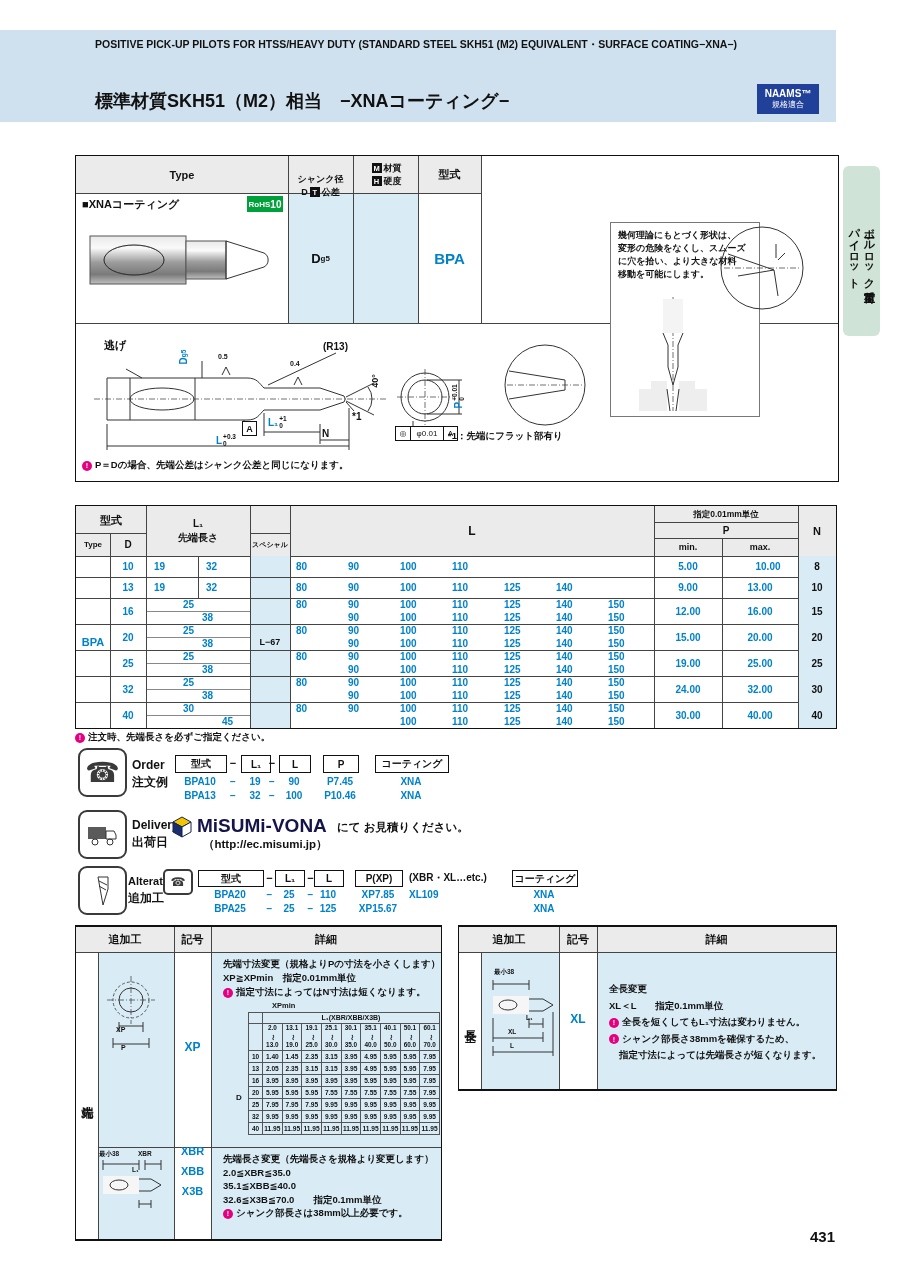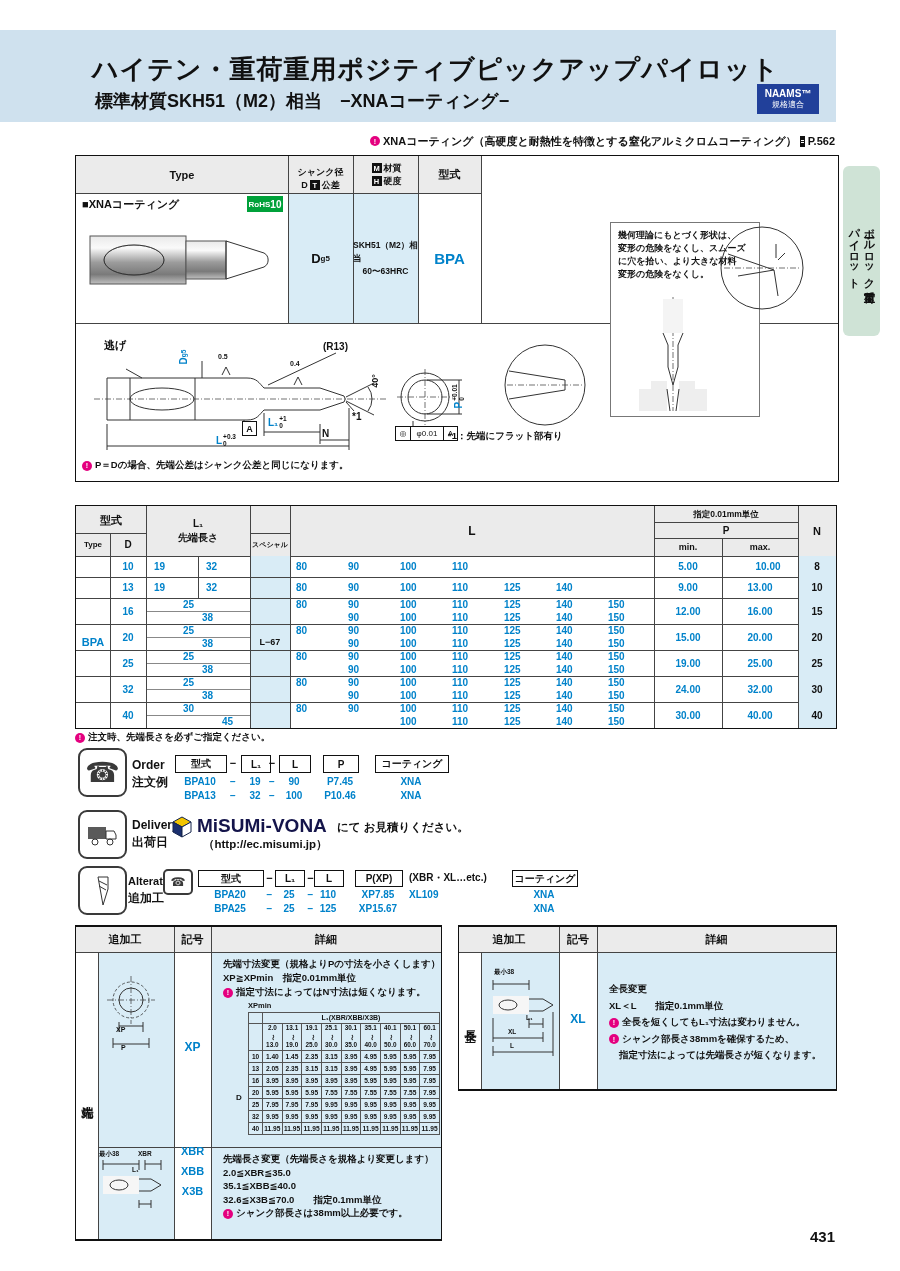--- a/index.html
+++ b/index.html
@@ -5,21 +5,21 @@
   html,body{margin:0;padding:0;background:#fff;}
   #page{position:relative;width:900px;height:1271px;background:#fff;overflow:hidden;
         font-family:"Liberation Sans","DejaVu Sans",sans-serif;color:#111;}
   .a{position:absolute;}
   .c{display:flex;align-items:center;justify-content:center;text-align:center;}
   .l{display:flex;align-items:center;justify-content:flex-start;}
   .r{display:flex;align-items:center;justify-content:flex-end;}
   .col{display:flex;flex-direction:column;align-items:center;justify-content:center;}
   .b{font-weight:bold;}
   .bl{color:#0082ca;}
-  .nowrap{white-space:nowrap;} .f65{font-size:6.5px;} .f7{font-size:7px;} .f75{font-size:7.5px;}
+  .nowrap{white-space:nowrap;} .f65{font-size:6.5px;} .f7{font-size:7px;} .f75{font-size:7.5px;margin-left:24px;}
   .f8{font-size:8px;} .f85{font-size:8.5px;} .f9{font-size:9px;} .f95{font-size:9.5px;}
   .f10{font-size:10px;} .f11{font-size:11px;} .f115{font-size:11.5px;}
   .f12{font-size:12px;} .f13{font-size:13px;} .f15{font-size:15px;} .f18{font-size:18px;} .f26{font-size:26px;}
   .hbg{background:#ebebeb;}
   .lb{background:#d9ecf6;}
   .vl{width:0;border-left:1px solid #444;}
   .hl{height:0;border-top:1px solid #888;}
   .hl2{height:0;border-top:1px solid #444;}
   .obox{border:1.5px solid #111;background:#fff;}
   .pk{display:inline-flex;flex:none;width:10px;height:10px;border-radius:50%;background:#e4007f;color:#fff;
@@ -46,33 +46,27 @@
   #xpmin-table td.rng div{line-height:8.5px;font-size:6.4px;}
   #xpmin-table td.rng .wave{display:inline-block;transform:rotate(90deg);font-size:6px;line-height:7px;}
   .wbox{border:1.2px solid #111;background:#fff;}
 </style>
 </head>
 <body>
 
 <div id="page">
 
   <div class="a" style="left:0;top:30px;width:836px;height:92px;background:#cfe1ee;"></div>
-  <div class="a b f26 nowrap" style="left:92px;top:52px;letter-spacing:1px;">ハイテン・重荷重用ポジティブピックアップパイロット</div>
+  <div class="a b nowrap" style="left:95px;top:38px;font-size:10.5px;">POSITIVE PICK-UP PILOTS FOR HTSS/HEAVY DUTY (STANDARD STEEL SKH51 (M2) EQUIVALENT・SURFACE COATING−XNA−)</div>
   <div class="a b f18 nowrap" style="left:95px;top:89px;">標準材質SKH51（M2）相当　−XNAコーティング−</div>
   <div class="a col" style="left:757px;top:84px;width:62px;height:30px;background:#21409a;color:#fff;">
     <span class="b f10">NAAMS™</span>
     <span class="f8">規格適合</span>
   </div>
 
-  <div class="a r b f11 nowrap" style="left:370px;top:133px;width:465px;height:16px;">
-    <span class="pk">!</span>
-    <span>XNAコーティング（高硬度と耐熱性を特徴とする窒化アルミクロムコーティング）</span>
-    <span class="bk"></span>
-    <span>P.562</span>
-  </div>
 
   <div class="a c" style="left:843px;top:166px;width:37px;height:170px;background:#cfe3d6;border-radius:6px;">
     <div class="vert b f11" style="line-height:15px;">
       <div>ボールロック重荷重</div>
       <div>パイロット</div>
     </div>
   </div>
 
   <div class="a" id="spec" style="left:75px;top:155px;width:762px;height:325px;border:1.6px solid #111;">
     <div class="a hbg" style="left:0;top:0;width:405px;height:37px;"></div>
@@ -80,21 +74,21 @@
     <div class="a lb" style="left:277px;top:37px;width:65px;height:130px;"></div>
 
     <div class="a vl" style="left:212px;top:0;height:167px;"></div>
     <div class="a vl" style="left:277px;top:0;height:167px;"></div>
     <div class="a vl" style="left:342px;top:0;height:167px;"></div>
     <div class="a vl" style="left:405px;top:0;height:167px;"></div>
     <div class="a hl2" style="left:0;top:37px;width:405px;"></div>
     <div class="a hl2" style="left:0;top:167px;width:762px;"></div>
 
     <div class="a c b f11" style="left:0;top:0;width:212px;height:37px;">Type</div>
-    <div class="a col b f9" style="left:212px;top:4px;width:65px;height:37px;">
+    <div class="a col b f9" style="left:212px;top:11px;width:65px;height:37px;">
       <span>シャンク径</span>
       <span class="l">
           <span>D</span>
           <span class="sqbox">T</span>
           <span>公差</span>
         </span>
     </div>
     <div class="a col b f9" style="left:277px;top:0;width:65px;height:37px;">
       <span class="l">
           <span class="sqbox">M</span>
@@ -124,24 +118,20 @@
       </defs>
       <rect x="6" y="16" width="96" height="48" fill="url(#gm)" stroke="#555"></rect>
       <ellipse cx="50" cy="40" rx="30" ry="15" fill="#6f6f6f" stroke="#444"></ellipse>
       <ellipse cx="50" cy="40" rx="30" ry="15" fill="url(#gm)" opacity="0.35"></ellipse>
       <rect x="102" y="21" width="40" height="38" fill="url(#gm)" stroke="#555"></rect>
       <path d="M142,21 L180,33 A8,8 0 0 1 180,47 L142,59 Z" fill="url(#gm)" stroke="#555"></path>
     </svg>
     <div class="a c b" style="left:212px;top:37px;width:65px;height:130px;">
       <span class="f13">D</span>
         <sub class="f8">g5</sub>
-    </div>
-    <div class="a col b f85" style="left:277px;top:37px;width:65px;height:130px;line-height:13px;">
-      <span>SKH51（M2）相当</span>
-        <span>60〜63HRC</span>
     </div>
     <div class="a c b f15 bl" style="left:342px;top:37px;width:63px;height:130px;">BPA</div>
   </div>
 
   <svg class="a" style="left:78px;top:325px;" width="600" height="152" viewBox="0 0 600 152">
     <path d="M29,53 H169 C179,53 181,58 186,63 H242 L266,71 A4.5,4.5 0 0 1 266,77 L242,85 H186 C181,90 179,95 169,95 H29 Z" fill="#f6f6f6"></path>
     <line x1="52" y1="53" x2="52" y2="95"></line>
       <line x1="117" y1="53" x2="117" y2="95"></line>
     <ellipse cx="84" cy="74" rx="32" ry="11"></ellipse>
     <line class="dash" x1="16" y1="74" x2="310" y2="74"></line>
@@ -226,21 +216,21 @@
       <rect x="28" y="86" width="16" height="8" fill="#eee"></rect>
         <rect x="56" y="86" width="16" height="8" fill="#eee"></rect>
       <rect x="16" y="94" width="28" height="22" fill="#eee"></rect>
         <rect x="56" y="94" width="28" height="22" fill="#eee"></rect>
       <line x1="44" y1="94" x2="47" y2="116"></line>
         <line x1="56" y1="94" x2="53" y2="116"></line>
     </svg>
   <div class="a f9 b nowrap" style="left: 7px; top: 6px;">幾何理論にもとづく形状は、</div>
       <div class="a f9 b nowrap" style="left: 7px; top: 19px;">変形の危険をなくし、スムーズ</div>
       <div class="a f9 b nowrap" style="left: 7px; top: 32px;">に穴を拾い、より大きな材料</div>
-      <div class="a f9 b nowrap" style="left: 7px; top: 45px;">変形の危険をなくし。</div>
+      <div class="a f9 b nowrap" style="left: 7px; top: 45px;">移動を可能にします。</div>
     </div>
   <svg class="a" style="left:718px;top:224px;z-index:6;" width="88" height="88" viewBox="0 0 88 88">
     <circle cx="44" cy="44" r="41" fill="#fff"></circle>
     <line class="dash" x1="6" y1="44" x2="82" y2="44"></line>
     <path d="M10,30 L56,46 L60,72"></path>
     <line x1="56" y1="46" x2="20" y2="52"></line>
     <line x1="58" y1="20" x2="58" y2="34"></line>
     <line x1="60" y1="36" x2="67" y2="29"></line>
   </svg>
 

